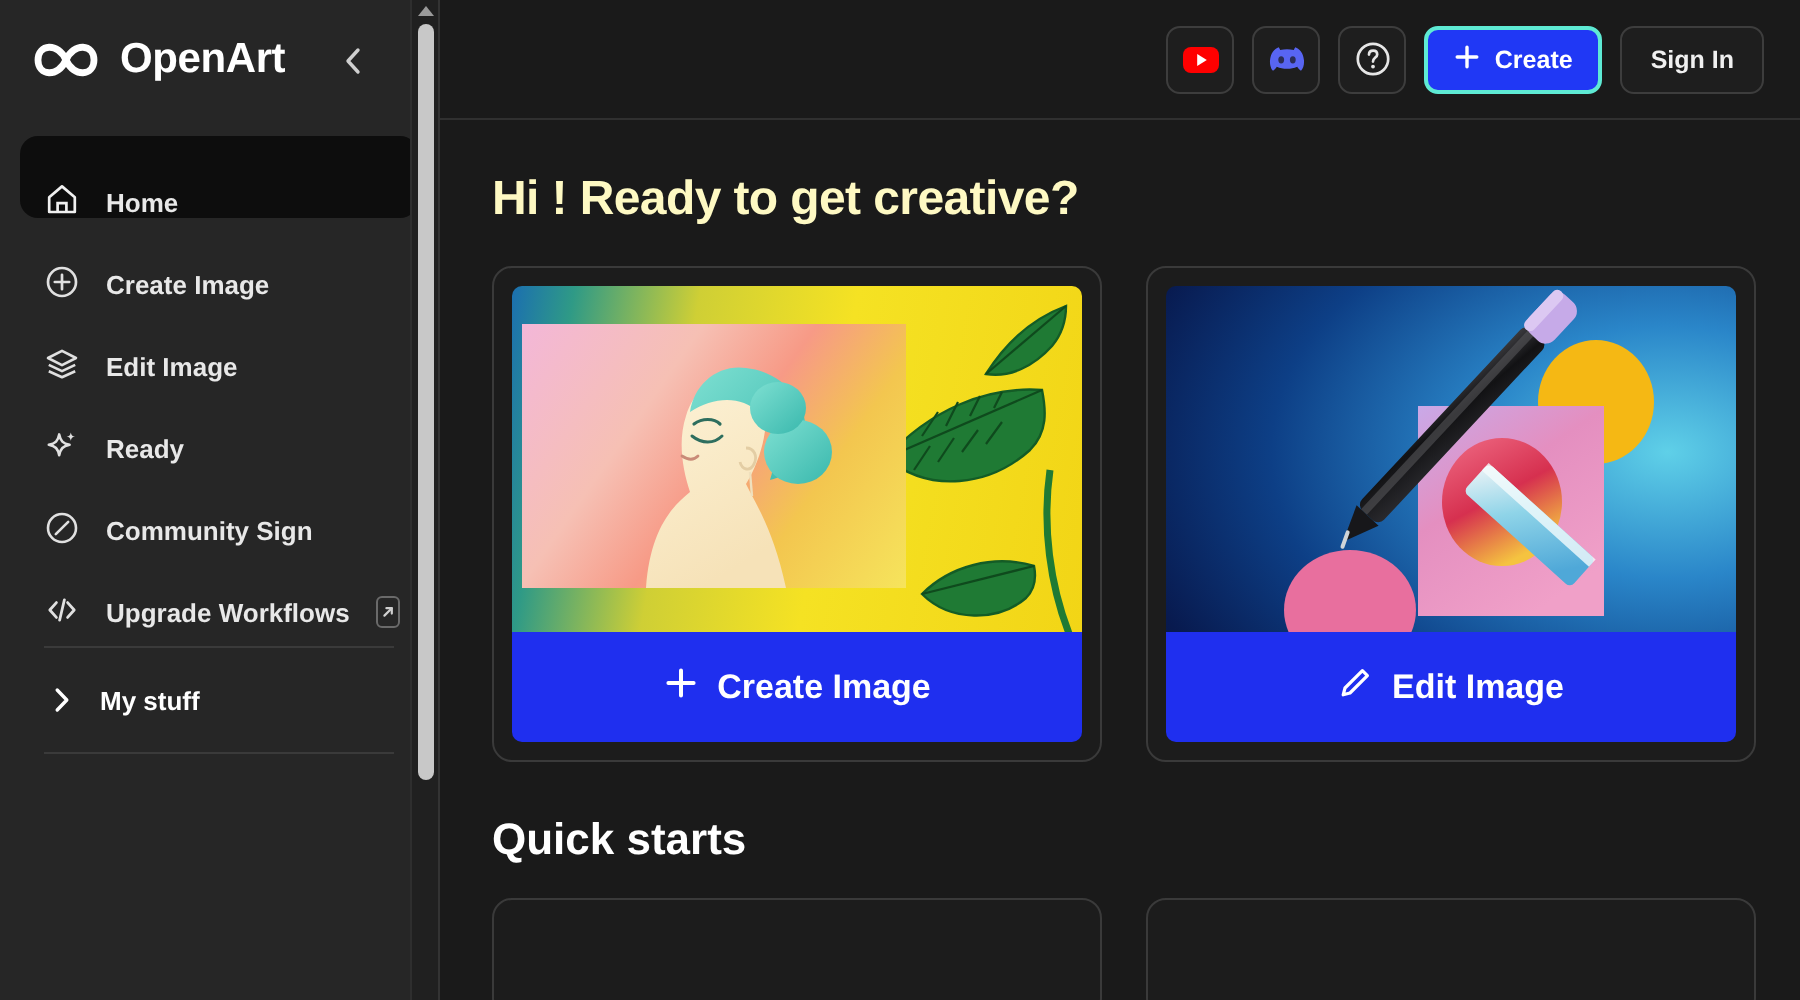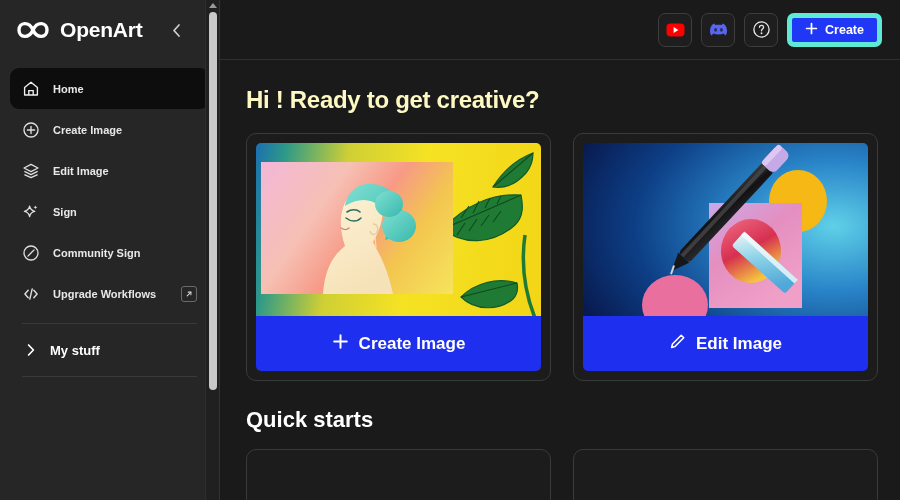--- a/index.html
+++ b/index.html
@@ -29,23 +29,23 @@
     color: #fff; font-size: 21px; font-weight: bold; letter-spacing: -.2px;
     flex: 1;
   }
   .collapse-btn {
     width: 22px; height: 22px; display: flex; align-items: center;
     justify-content: center; color: #cfcfcf; font-size: 15px; margin-right: 18px;
   }
 
   .nav { padding: 8px 10px 0 10px; }
   .nav-item {
-    display: flex; align-items: center; gap: 13px;
+    display: flex; align-items: flex-end; gap: 13px;
     height: 41px; padding: 0 12px; border-radius: 9px;
-    color: #e8e8e8; font-size: 11px; font-weight: bold;
+    color: #e8e8e8; font-size: 13px; font-weight: bold;
     margin-bottom: 0px; position: relative;
   }
   .nav-item.active { background: #0d0d0d; }
   .nav-ico { width: 18px; height: 18px; flex: 0 0 18px; display:block; }
   .nav-label { white-space: nowrap; }
   .ext-box {
     margin-left: auto; width: 16px; height: 16px;
     border: 1px solid #6a6a6a; border-radius: 3px;
     display: flex; align-items: center; justify-content: center;
   }
@@ -84,21 +84,21 @@
   }
   .txt-btn {
     height: 34px; padding: 0 14px; border: 1px solid #3d3d3d; border-radius: 7px;
     background: #1e1e1e; color: #f0f0f0; font-size: 12.5px; font-weight: bold;
     display: flex; align-items: center; justify-content: center;
   }
   .create-btn {
     height: 34px; padding: 0 13px; border-radius: 7px; background: #2038f5;
     color: #fff; font-size: 12.5px; font-weight: bold;
     display: flex; align-items: center; gap: 7px;
-    border: 5px solid #5eead4;
+    border: 2px solid #5eead4;
   }
 
   .content { padding: 26px 0 0 26px; }
   .greeting {
     color: #fef9c3; font-size: 24px; font-weight: bold; letter-spacing: -.3px;
     margin-bottom: 19px;
   }
   .cards { display: flex; gap: 22px; }
   .card {
     width: 305px; height: 248px; border: 1px solid #3a3a3a; border-radius: 10px;
@@ -193,21 +193,21 @@
 
 
 
       <div class="nav-item">
         <span class="nav-ico">
           <svg width="18" height="18" viewBox="0 0 18 18">
             <path d="M7.6 3.2 C8.3 6.6 9.4 7.7 12.8 8.4 C9.4 9.1 8.3 10.2 7.6 13.6 C6.9 10.2 5.8 9.1 2.4 8.4 C5.8 7.7 6.9 6.6 7.6 3.2 Z" fill="none" stroke="#e0e0e0" stroke-width="1.3" stroke-linejoin="round"></path>
             <path d="M13.4 2.2 C13.7 3.6 14.1 4 15.5 4.3 C14.1 4.6 13.7 5 13.4 6.4 C13.1 5 12.7 4.6 11.3 4.3 C12.7 4 13.1 3.6 13.4 2.2 Z" fill="#e0e0e0"></path>
           </svg>
         </span>
-        <span class="nav-label">Sign</span>
+        <span class="nav-label">Ready</span>
       </div>
 
       <div class="nav-item">
         <span class="nav-ico">
           <svg width="18" height="18" viewBox="0 0 18 18">
             <circle cx="9" cy="9" r="7" fill="none" stroke="#e0e0e0" stroke-width="1.3"></circle>
             <path d="M12.1 5.9 L7.3 10.7 M5.9 12.1 L10.7 7.3" stroke="#e0e0e0" stroke-width="1.3" stroke-linecap="round"></path>
           </svg>
         </span>
         <span class="nav-label">Community Sign</span>
@@ -283,20 +283,21 @@
 
       <div class="create-btn">
         <span>
           <svg width="13" height="13" viewBox="0 0 13 13">
             <path d="M6.5 1.6 L6.5 11.4 M1.6 6.5 L11.4 6.5" stroke="#ffffff" stroke-width="1.7" stroke-linecap="round"></path>
           </svg>
         </span>
         <span>Create</span>
       </div>
 
+      <div class="txt-btn">Sign In</div>
     </header>
 
     <div class="content">
 
       <h1 class="greeting">Hi ! Ready to get creative?</h1>
 
       <div class="cards">
 
         <div class="card">
           <div class="card-art art-create">

